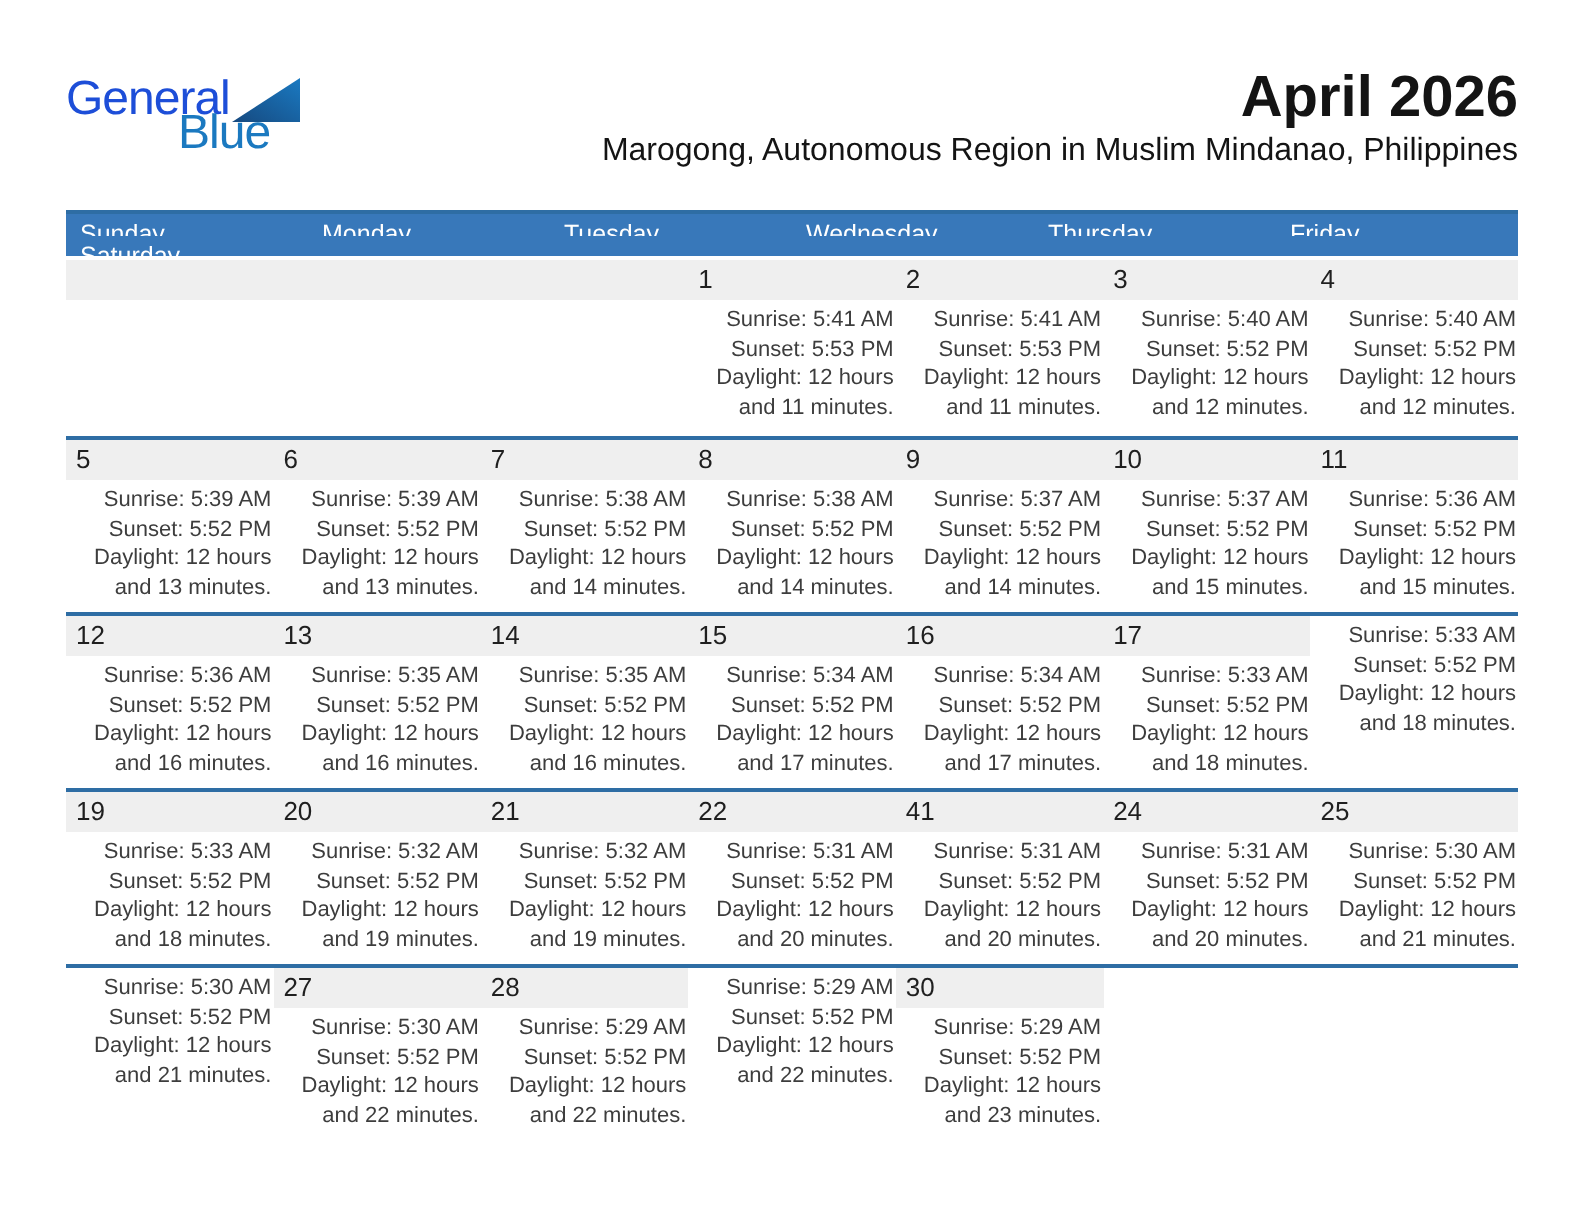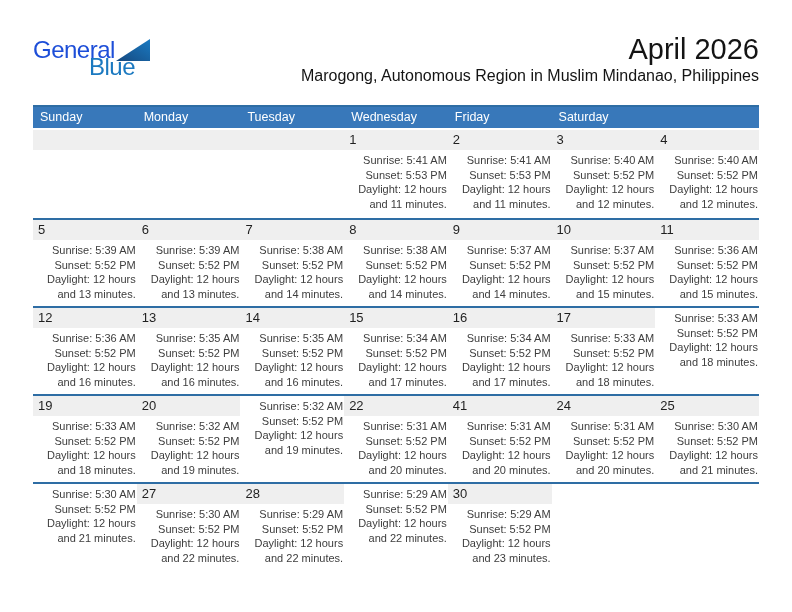--- a/index.html
+++ b/index.html
@@ -21,31 +21,31 @@
   
   .logo{position:absolute;left:33px;top:38px;}
   .logo-top{display:flex;align-items:flex-end;}
   .logo-general{font-size:24px;color:#1d4ed8;letter-spacing:-0.5px;line-height:1;}
   .logo-tri{width:34px;height:22px;margin:0 0 1px 1px;display:block;}
   .logo-blue{font-size:24px;color:var(--logo-blue);letter-spacing:-0.5px;line-height:1;margin:-7px 0 0 56px;}
 
   
   .month-title{
     position:absolute;top:34px;right:33px;
-    font-size:29px;color:#141414;line-height:1.1;
+    font-size:29px;color:#141414;line-height:1.1;font-weight:bold;
   }
   .subtitle{
     position:absolute;top:67px;right:33px;
     font-size:16px;color:#141414;
   }
 
   
   .calendar{position:absolute;left:33px;top:105px;width:726px;}
   .weekday-row{
-    display:grid;grid-template-columns:repeat(7,1fr);
+    display:grid;grid-template-columns:repeat(6,1fr);
     background:var(--header-bg);
     border-top:2px solid var(--rule-blue);
     height:23px;
   }
   .weekday-cell{
     color:#fff;font-size:12.5px;line-height:21px;padding-left:7px;
     overflow:hidden;white-space:nowrap;
   }
   .weeks{display:block;}
   .week{
@@ -89,20 +89,21 @@
 
   <div class="month-title">April 2026</div>
   <div class="subtitle">Marogong, Autonomous Region in Muslim Mindanao, Philippines</div>
 
   <div class="calendar">
     <div class="weekday-row">
         <div class="weekday-cell">Sunday</div>
         <div class="weekday-cell">Monday</div>
         <div class="weekday-cell">Tuesday</div>
         <div class="weekday-cell">Wednesday</div>
+        <div class="weekday-cell">Thursday</div>
         <div class="weekday-cell">Friday</div>
         <div class="weekday-cell">Saturday</div>
       </div>
     <div class="weeks">
         <div class="week first">
           <div class="day-cell">
             <div class="day-num band"></div>
           </div>
           <div class="day-cell">
             <div class="day-num band"></div>
@@ -269,20 +270,21 @@
           </div>
           <div class="day-cell">
             <div class="day-num band">20</div>
             <div class="day-body">
               <div class="line">Sunrise: 5:32 AM</div>
               <div class="line">Sunset: 5:52 PM</div>
               <div class="line">Daylight: 12 hours and 19 minutes.</div>
             </div>
           </div>
           <div class="day-cell">
+            <div class="day-num band">21</div>
             <div class="day-body">
               <div class="line">Sunrise: 5:32 AM</div>
               <div class="line">Sunset: 5:52 PM</div>
               <div class="line">Daylight: 12 hours and 19 minutes.</div>
             </div>
           </div>
           <div class="day-cell">
             <div class="day-num band">22</div>
             <div class="day-body">
               <div class="line">Sunrise: 5:31 AM</div>

